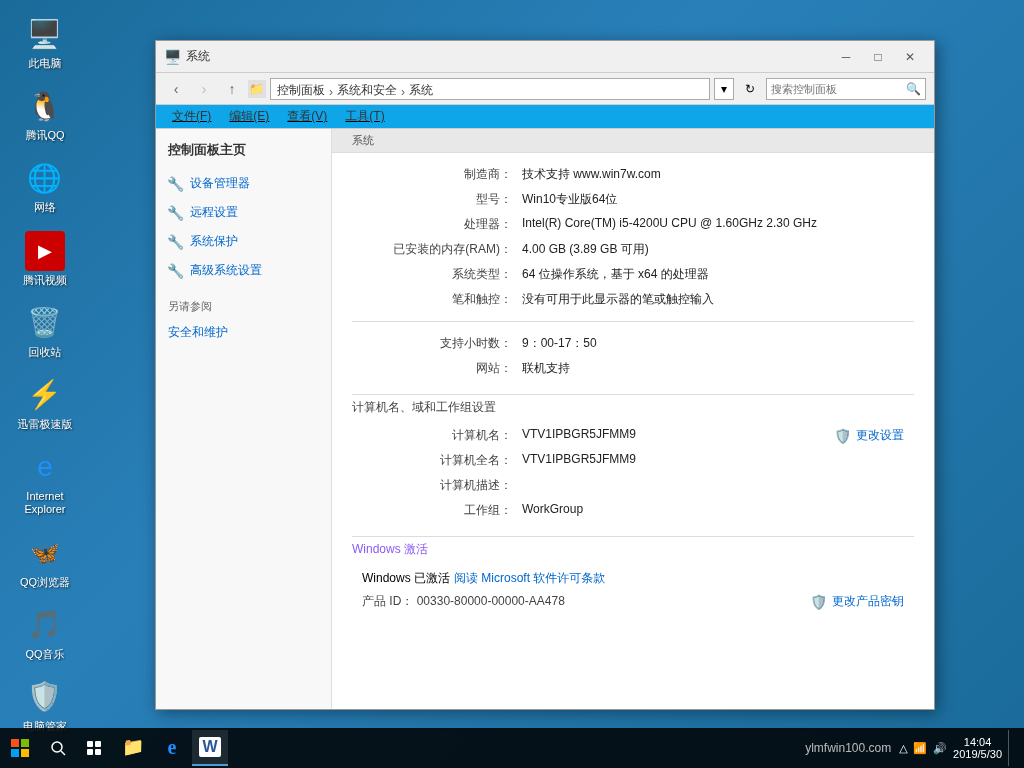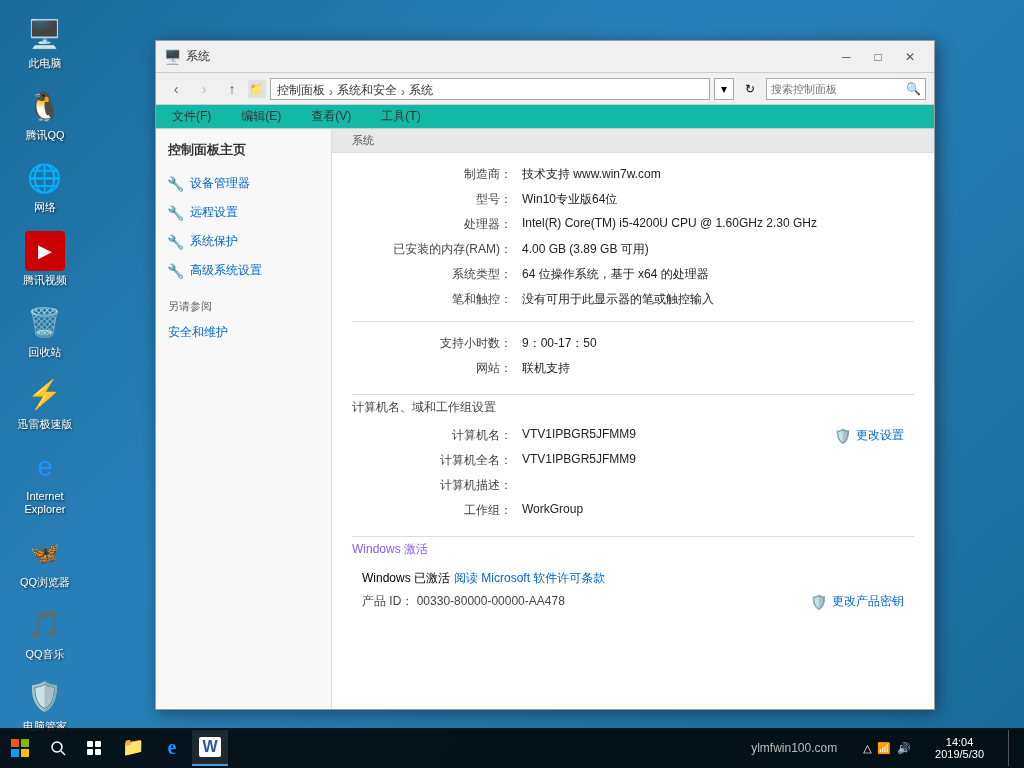--- a/index.html
+++ b/index.html
@@ -123,21 +123,21 @@
     .taskbar-app.active {
       border-bottom: 2px solid #4a9eda;
       background: rgba(255,255,255,0.1);
     }
     .taskbar-app .app-icon {
       font-size: 18px;
     }
     .taskbar-right {
       display: flex;
       align-items: center;
-      gap: 18px;
+      gap: 0;
       padding-right: 8px;
       color: white;
       font-size: 11px;
     }
     .taskbar-tray {
       display: flex;
       align-items: center;
       gap: 6px;
     }
 
@@ -270,27 +270,28 @@
       display: flex;
       align-items: center;
       justify-content: center;
       cursor: pointer;
       color: #555;
     }
 
     
     .menu-bar {
       height: 24px;
-      background: #14b8a6;
+      background: #0ea5e9;
       display: flex;
       align-items: center;
       padding: 0 8px;
-      gap: 14px;
+      gap: 2px;
       border-bottom: 1px solid #ccc;
       flex-shrink: 0;
+      text-decoration: underline;
     }
     .menu-item {
       padding: 2px 8px;
       font-size: 12px;
       color: #333;
       cursor: pointer;
     }
 
     
     .window-content {

